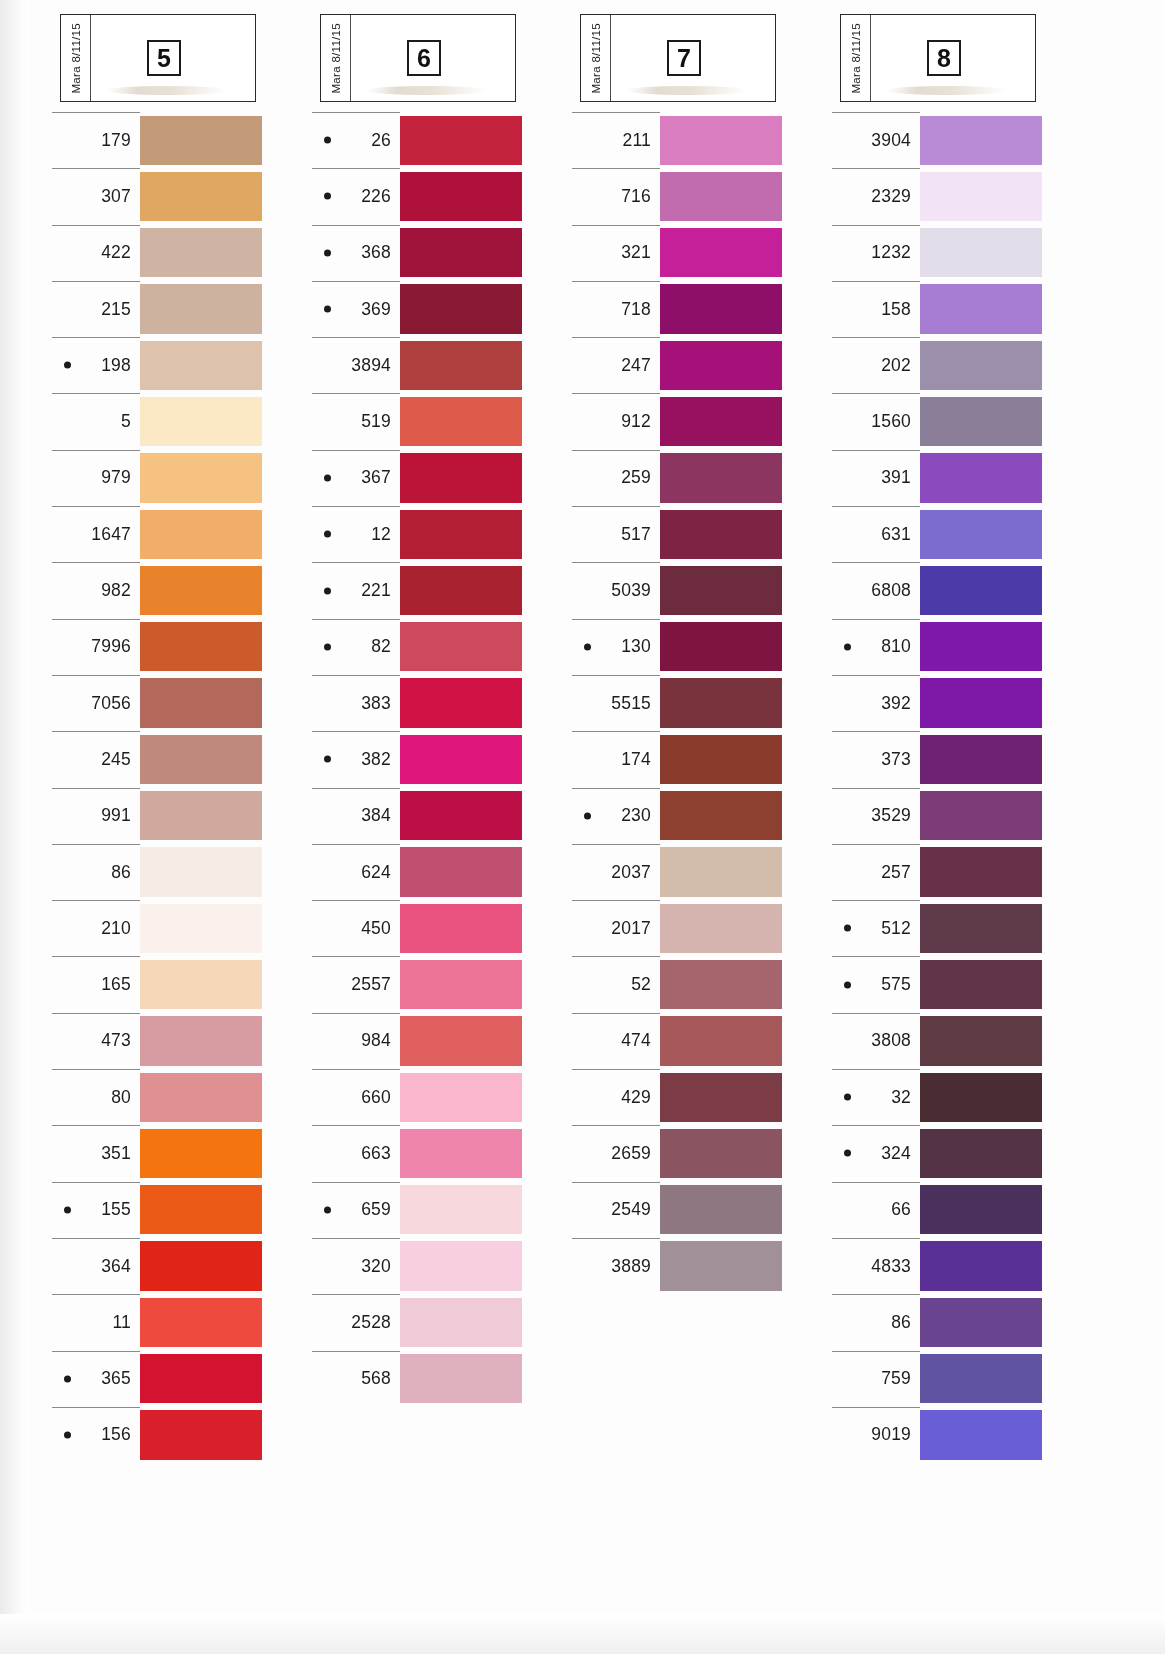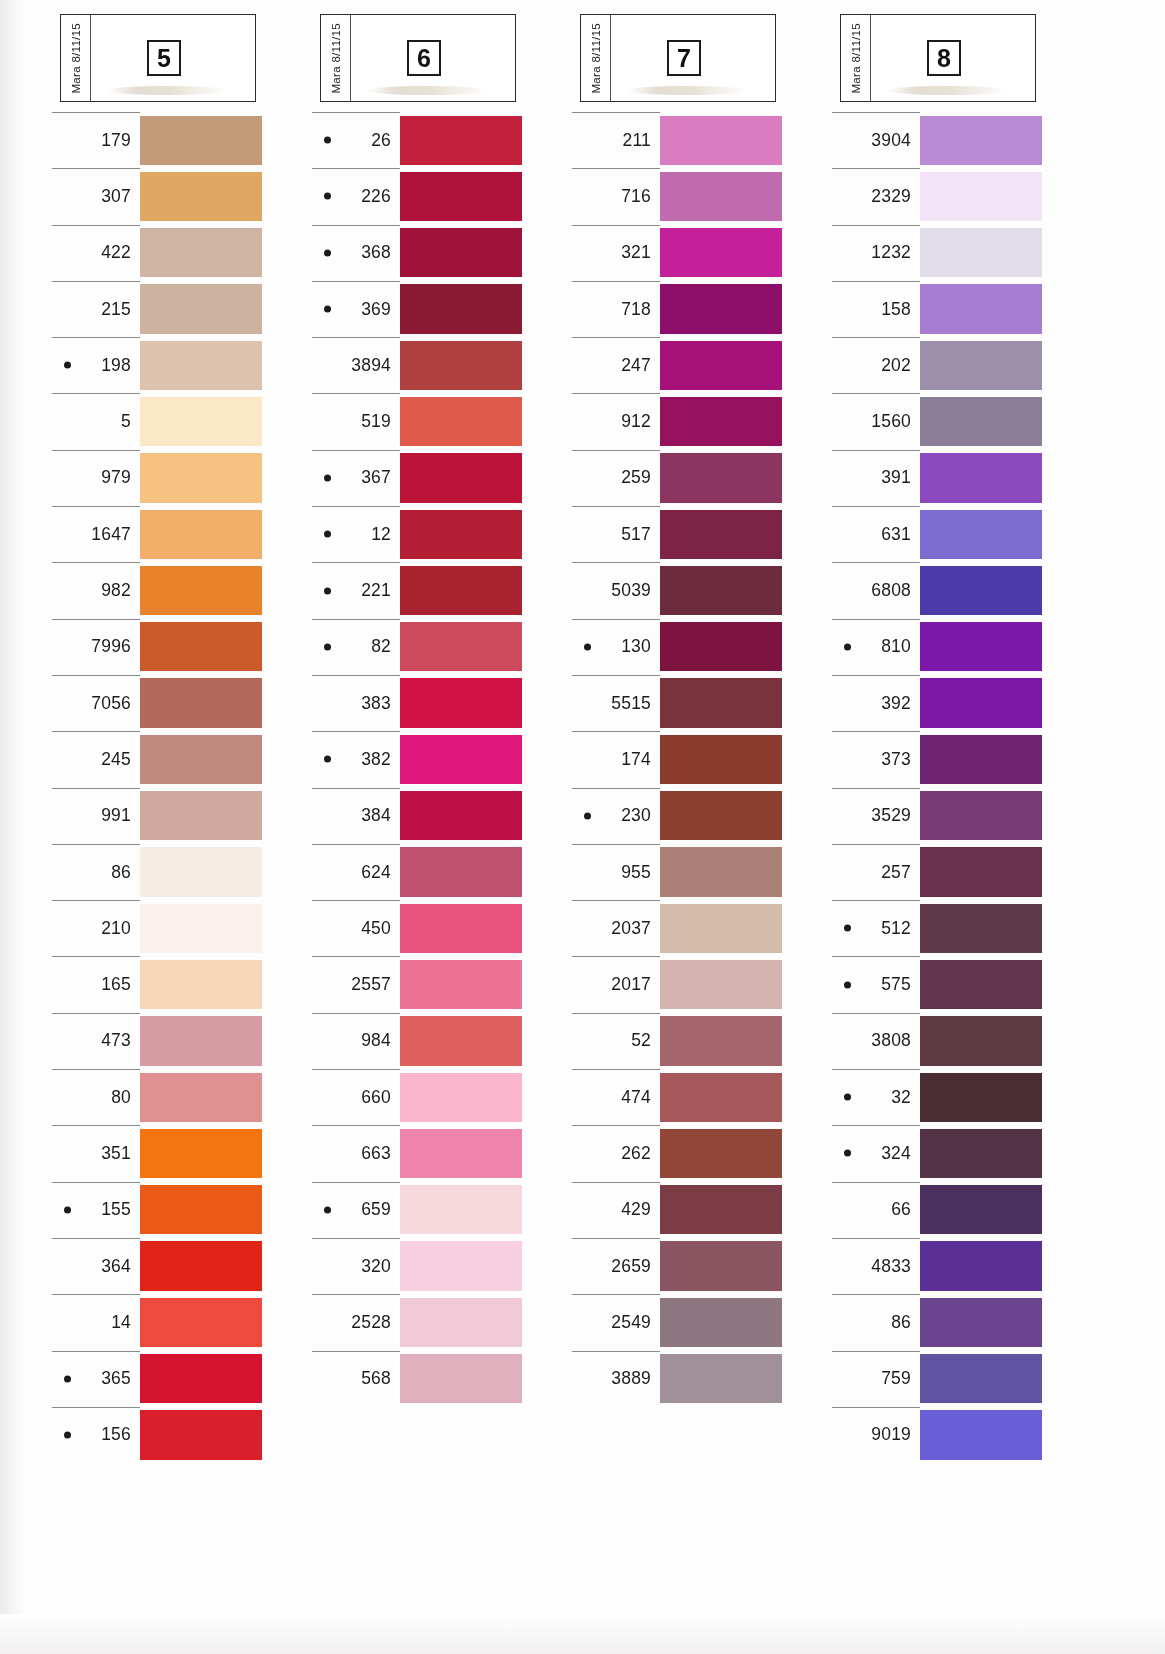--- a/index.html
+++ b/index.html
@@ -350,21 +350,21 @@
           <div class="row">
             <div class="label-cell">
               <span class="code">364</span>
             </div>
             <div class="swatch-cell">
               <div class="swatch" style="background: rgb(224, 36, 23);"></div>
             </div>
           </div>
           <div class="row">
             <div class="label-cell">
-              <span class="code">14</span>
+              <span class="code">11</span>
             </div>
             <div class="swatch-cell">
               <div class="swatch" style="background: rgb(238, 74, 61);"></div>
             </div>
           </div>
           <div class="row">
             <div class="label-cell">
               <span class="dot"></span>
               <span class="code">365</span>
             </div>
@@ -702,28 +702,20 @@
             <div class="label-cell">
               <span class="dot"></span>
               <span class="code">230</span>
             </div>
             <div class="swatch-cell">
               <div class="swatch" style="background: rgb(142, 64, 48);"></div>
             </div>
           </div>
           <div class="row">
             <div class="label-cell">
-              <span class="code">955</span>
-            </div>
-            <div class="swatch-cell">
-              <div class="swatch" style="background: rgb(171, 128, 118);"></div>
-            </div>
-          </div>
-          <div class="row">
-            <div class="label-cell">
               <span class="code">2037</span>
             </div>
             <div class="swatch-cell">
               <div class="swatch" style="background: rgb(212, 188, 171);"></div>
             </div>
           </div>
           <div class="row">
             <div class="label-cell">
               <span class="code">2017</span>
             </div>
@@ -738,28 +730,20 @@
             <div class="swatch-cell">
               <div class="swatch" style="background: rgb(165, 101, 108);"></div>
             </div>
           </div>
           <div class="row">
             <div class="label-cell">
               <span class="code">474</span>
             </div>
             <div class="swatch-cell">
               <div class="swatch" style="background: rgb(167, 88, 90);"></div>
-            </div>
-          </div>
-          <div class="row">
-            <div class="label-cell">
-              <span class="code">262</span>
-            </div>
-            <div class="swatch-cell">
-              <div class="swatch" style="background: rgb(145, 70, 57);"></div>
             </div>
           </div>
           <div class="row">
             <div class="label-cell">
               <span class="code">429</span>
             </div>
             <div class="swatch-cell">
               <div class="swatch" style="background: rgb(124, 60, 69);"></div>
             </div>
           </div>

